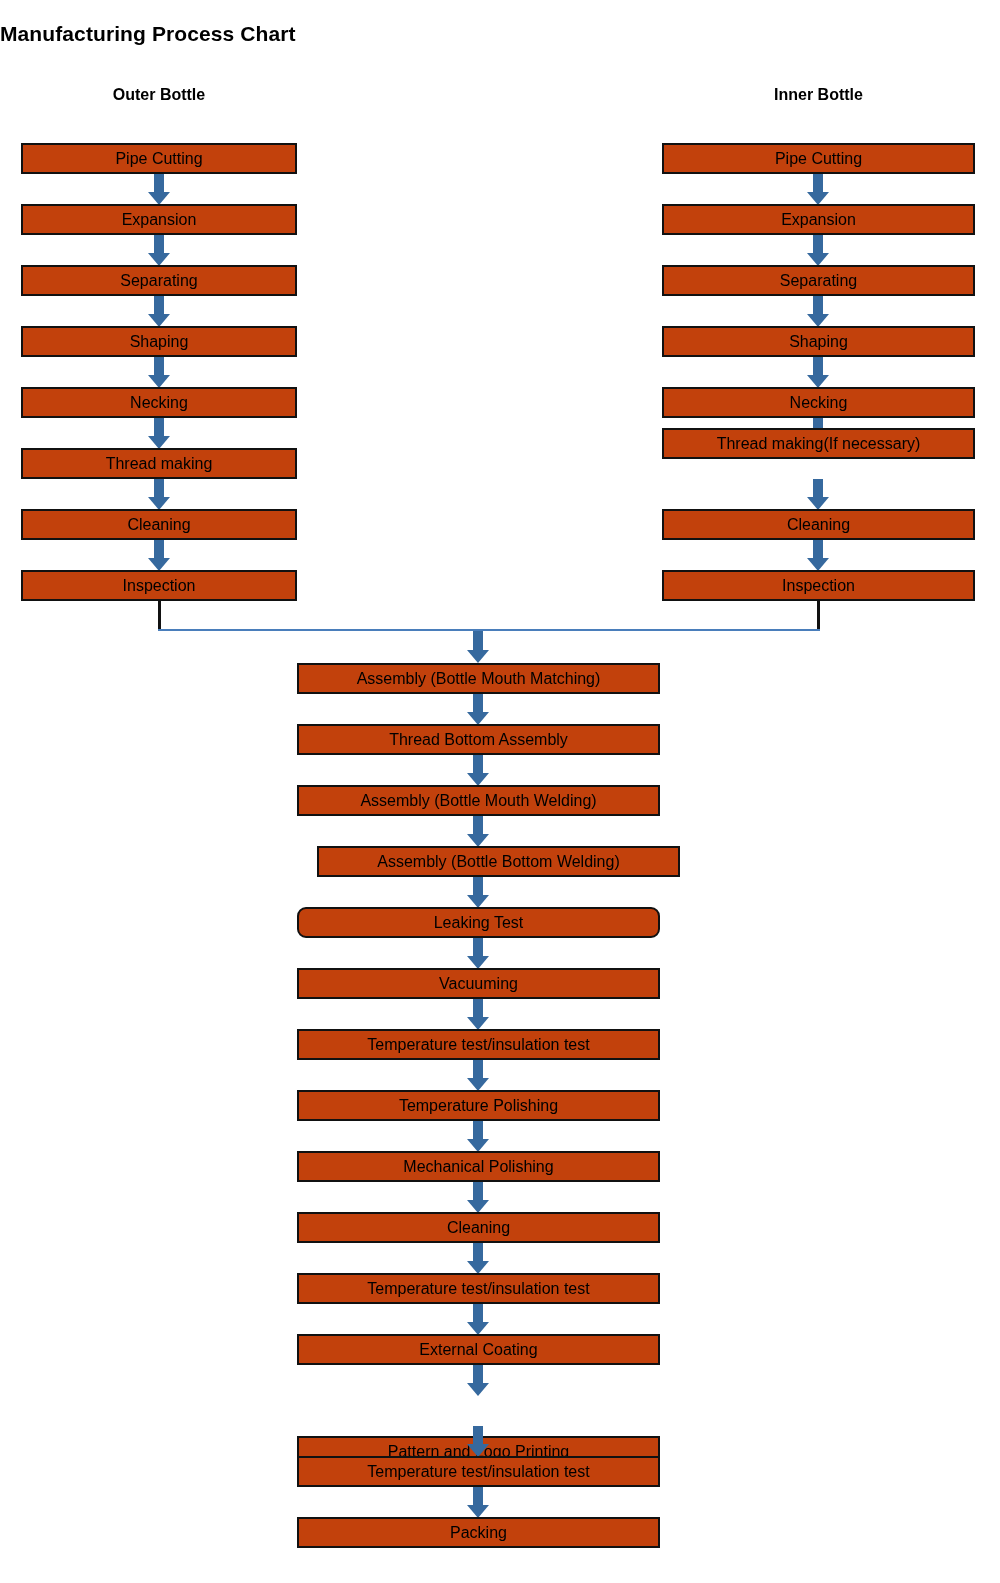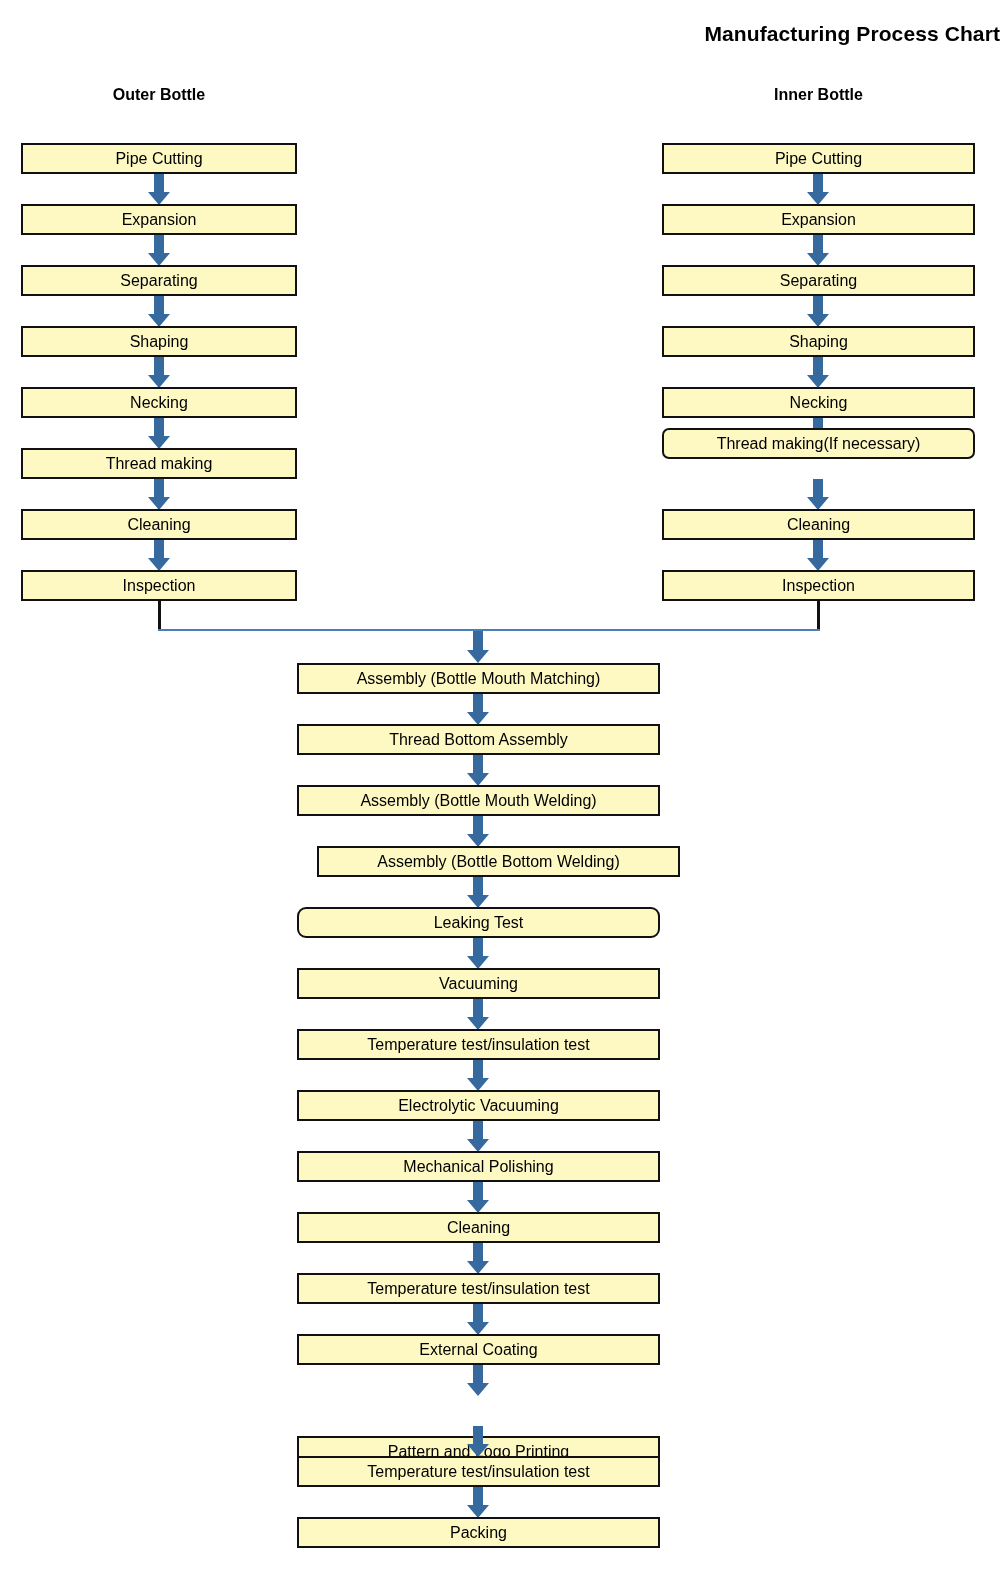--- a/index.html
+++ b/index.html
@@ -22,40 +22,40 @@
     width: 1000px;
     height: 1583px;
   }
 
   
   .chart-title {
     position: absolute;
     left: 0;
     top: 22px;
     width: 1000px;
-    text-align: right;
+    text-align: left;
     font-size: 21px;
     font-weight: bold;
     letter-spacing: 0.1px;
   }
   .col-header {
     position: absolute;
     top: 86px;
     font-size: 16px;
     font-weight: bold;
     text-align: center;
   }
   .col-header.left  { left: 21px;  width: 276px; }
   .col-header.right { left: 662px; width: 313px; }
 
   
   .pbox {
     position: absolute;
     box-sizing: border-box;
-    background: #fef9c3;
+    background: #c2410c;
     border: 2.5px solid #111111;
     display: flex;
     align-items: center;
     justify-content: center;
     font-size: 16px;
     line-height: 1;
     white-space: nowrap;
     height: 31px;
   }
   .col-left  .pbox { left: 21px;  width: 276px; }
@@ -192,21 +192,21 @@
         <span class="shaft"></span>
         <span class="head"></span>
       </div>
       <div class="pbox" style="top: 387px;">
         <span>Necking</span>
       </div>
       <div class="arrow" style="left: 807px; top: 418px;">
         <span class="shaft"></span>
         <span class="head"></span>
       </div>
-      <div class="pbox" style="top: 428px; border-radius: 7px;">
+      <div class="pbox" style="top: 428px;">
         <span>Thread making(If necessary)</span>
       </div>
       <div class="arrow" style="left: 807px; top: 479px;">
         <span class="shaft"></span>
         <span class="head"></span>
       </div>
       <div class="pbox" style="top: 509px;">
         <span>Cleaning</span>
       </div>
       <div class="arrow" style="left: 807px; top: 540px;">
@@ -261,21 +261,21 @@
         <span class="head"></span>
       </div>
       <div class="pbox" style="top: 1029px;">
         <span>Temperature test/insulation test</span>
       </div>
       <div class="arrow" style="left: 467px; top: 1060px;">
         <span class="shaft"></span>
         <span class="head"></span>
       </div>
       <div class="pbox" style="top: 1090px;">
-        <span>Electrolytic Vacuuming</span>
+        <span>Temperature Polishing</span>
       </div>
       <div class="arrow" style="left: 467px; top: 1121px;">
         <span class="shaft"></span>
         <span class="head"></span>
       </div>
       <div class="pbox" style="top: 1151px;">
         <span>Mechanical Polishing</span>
       </div>
       <div class="arrow" style="left: 467px; top: 1182px;">
         <span class="shaft"></span>

